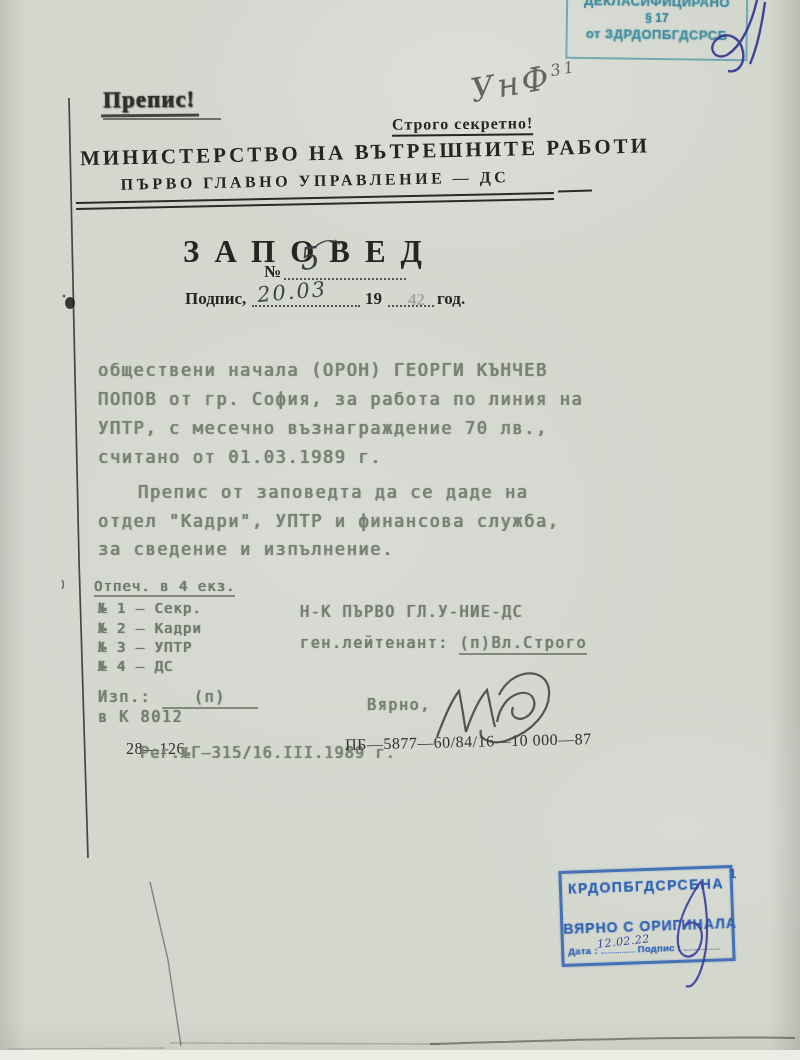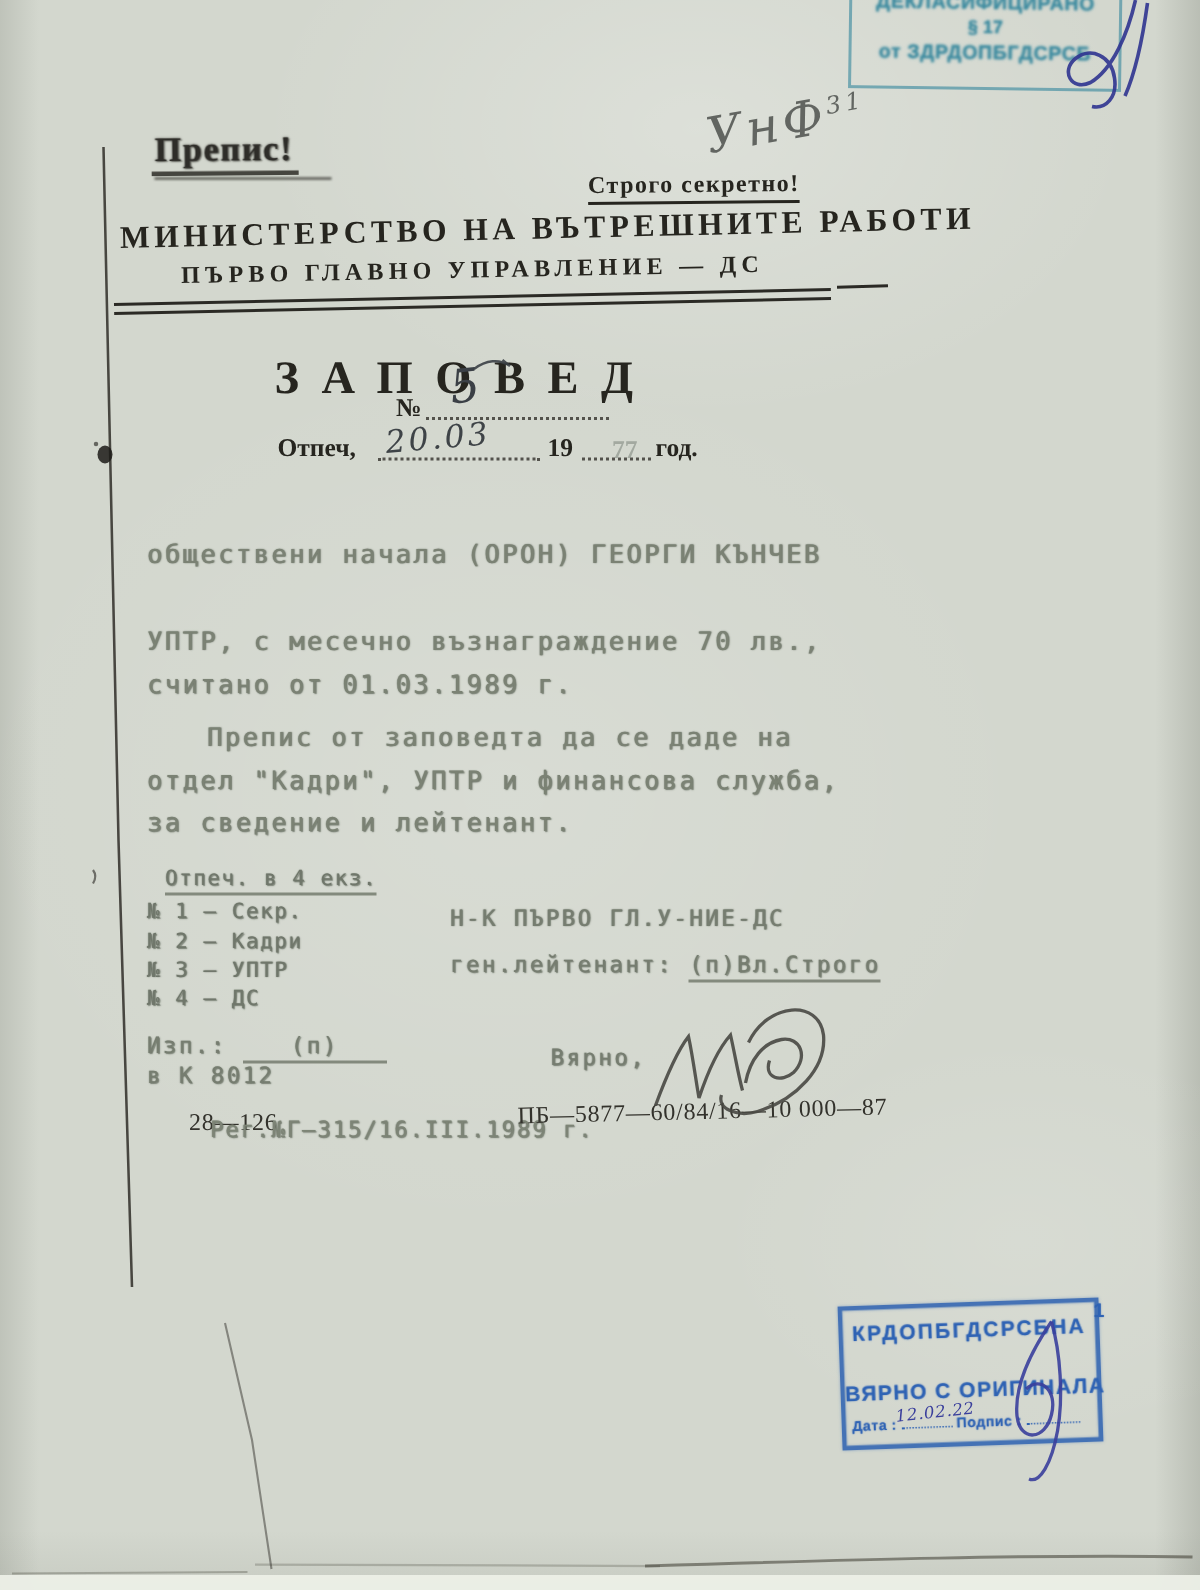--- a/index.html
+++ b/index.html
@@ -75,37 +75,38 @@
   <div class="abs directorate" style="left:80px;top:172px;width:470px;transform:rotate(-1.1deg);">ПЪРВО  ГЛАВНО  УПРАВЛЕНИЕ — ДС</div>
   <div class="abs dbl-rule" style="left:76px;top:197px;width:478px;transform:rotate(-1.2deg);"></div>
   <div class="abs" style="left:558px;top:190px;width:34px;height:2px;background:#2b2a25;transform:rotate(-1.5deg);"></div>
 
   <div class="abs order-title" style="left:160px;top:234px;width:300px;">ЗАПОВЕД</div>
 
   <div class="abs b17" style="left:264px;top:262px;">№</div>
   <span class="abs dots" style="left:284px;top:262px;width:122px;"></span>
   <div class="abs hand" style="left:300px;top:240px;font-size:31px;color:#3b4046;transform:rotate(-6deg);">5</div>
 
-  <div class="abs b17" style="left:185px;top:289px;">Отпеч,</div>
+  <div class="abs b17" style="left:185px;top:289px;">Подпис,</div>
   <span class="abs dots" style="left:252px;top:289px;width:108px;"></span>
   <div class="abs hand" style="left:257px;top:280px;font-size:21px;color:#3e4347;transform:rotate(-5deg);letter-spacing:2px;">20.03</div>
   <div class="abs b17" style="left:365px;top:289px;">19</div>
   <span class="abs dots" style="left:388px;top:289px;width:46px;"></span>
-  <div class="abs" style="left:408px;top:290px;font-size:17px;font-weight:bold;color:rgba(122,132,122,0.55);filter:blur(0.5px);">77</div>
+  <div class="abs" style="left:408px;top:290px;font-size:17px;font-weight:bold;color:rgba(122,132,122,0.55);filter:blur(0.5px);">42</div>
   <div class="abs b17" style="left:437px;top:289px;">год.</div>
 
   <div class="abs typew body-line" style="left:98px;top:360px;">обществени начала (ОРОН) ГЕОРГИ КЪНЧЕВ</div>
+  <div class="abs typew body-line" style="left:98px;top:389px;">ПОПОВ от гр. София, за работа по линия на</div>
   <div class="abs typew body-line" style="left:98px;top:418px;">УПТР, с месечно възнаграждение 70 лв.,</div>
   <div class="abs typew body-line" style="left:98px;top:447px;">считано  от 01.03.1989 г.</div>
 
   <div class="abs typew body-line" style="left:138px;top:482px;">Препис от заповедта да се даде на</div>
   <div class="abs typew body-line" style="left:98px;top:511px;">отдел "Кадри", УПТР и финансова служба,</div>
-  <div class="abs typew body-line" style="left:98px;top:539px;">за сведение и лейтенант.</div>
+  <div class="abs typew body-line" style="left:98px;top:539px;">за сведение и изпълнение.</div>
 
-  <div class="abs typew dist-line u-typed" style="left:110px;top:578px;">Отпеч. в 4 екз.</div>
+  <div class="abs typew dist-line u-typed" style="left:94px;top:578px;">Отпеч. в 4 екз.</div>
   <div class="abs typew dist-line" style="left:98px;top:600px;text-align:center;">№ 1 — Секр.</div>
   <div class="abs typew dist-line" style="left:98px;top:620px;">№ 2 — Кадри</div>
   <div class="abs typew dist-line" style="left:98px;top:639px;">№ 3 — УПТР</div>
   <div class="abs typew dist-line" style="left:98px;top:658px;">№ 4 — ДС</div>
 
   <div class="abs typew sig-line" style="left:300px;top:603px;">Н-К ПЪРВО ГЛ.У-НИЕ-ДС</div>
   <div class="abs typew sig-line" style="left:300px;top:634px;">
     <span>ген.лейтенант:</span>
     <span class="u-typed">(п)Вл.Строго</span>
   </div>

